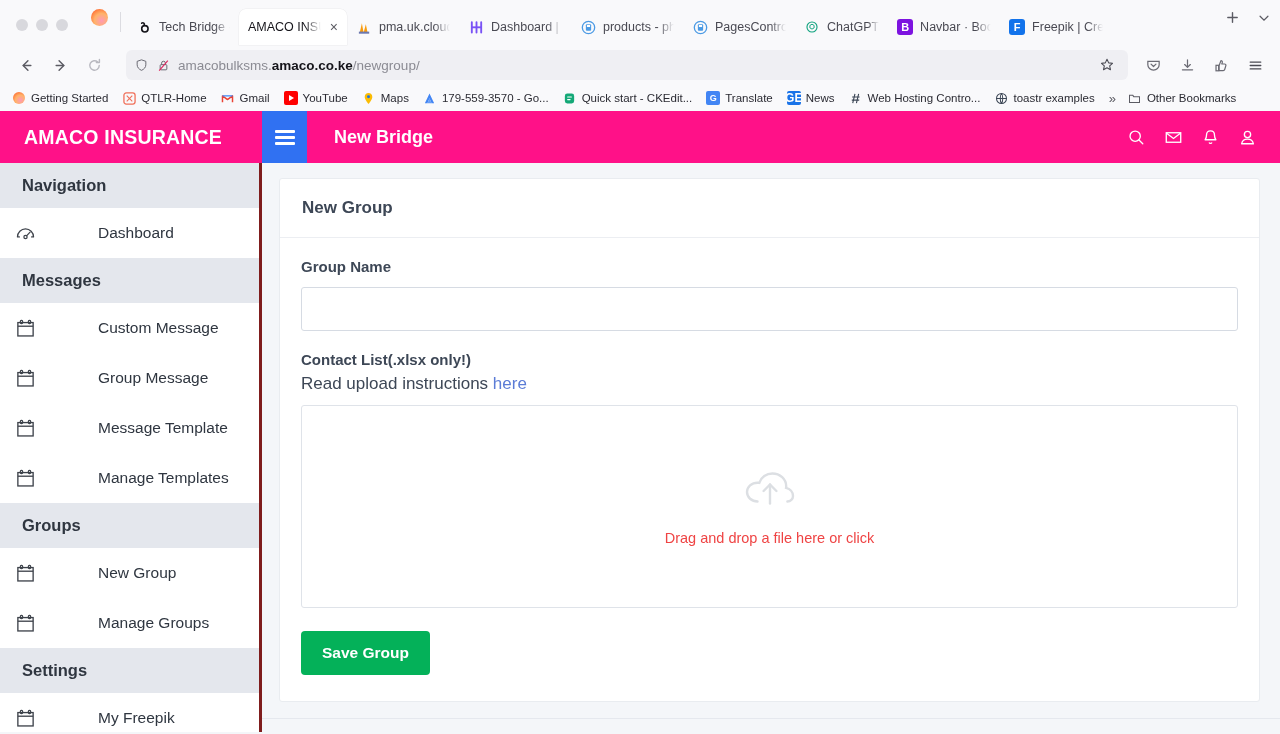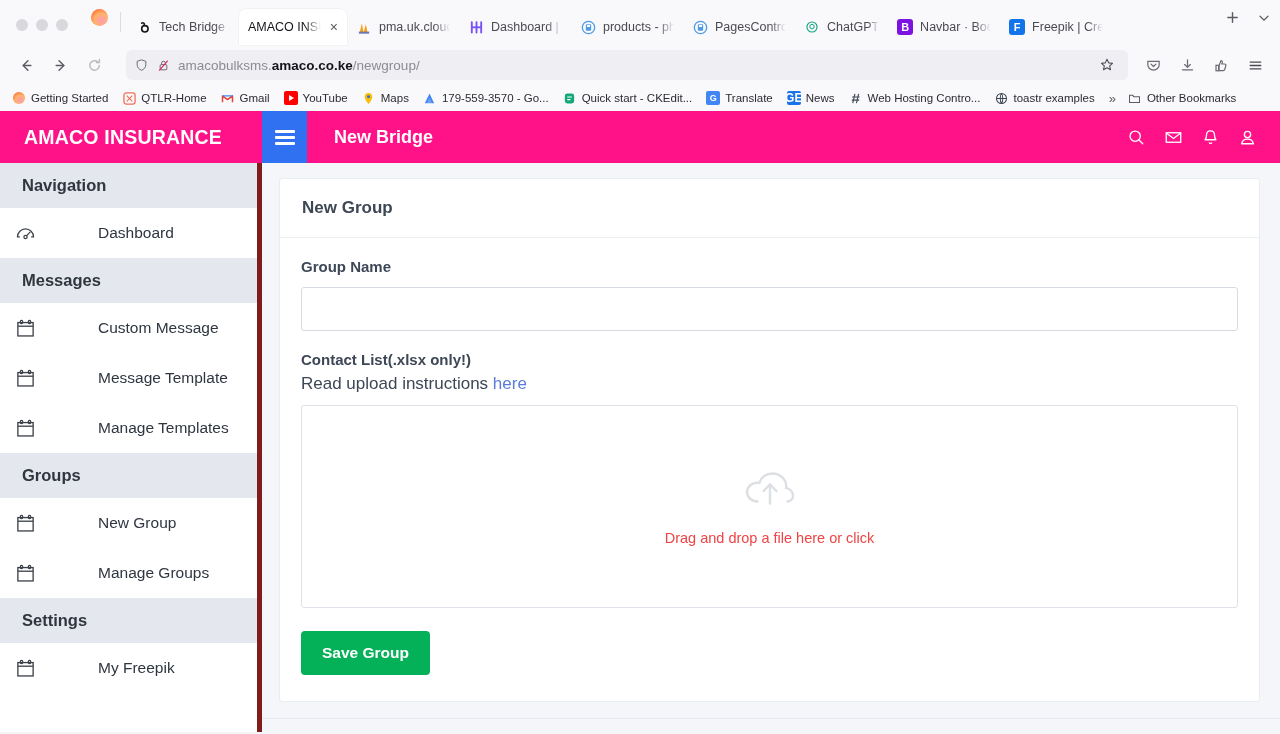--- a/index.html
+++ b/index.html
@@ -74,21 +74,21 @@
   .burger .bars { width:20px; }
   .burger .bars i { display:block; height:3px; background:#fff; border-radius:1px; margin:3px 0; }
   .pagetitle { display:flex; align-items:center; padding-left:27px; color:#fff;
                font-size:18px; font-weight:700; }
   .topicons { margin-left:auto; display:flex; align-items:center; gap:7px; padding-right:18px; }
   .topicon { width:30px; height:30px; display:flex; align-items:center; justify-content:center; color:#fff; }
 
   .body { display:flex; height:569px; }
 
   
-  .sidebar { width:262px; flex:0 0 262px; background:#fff; border-right:5px solid #7f1d1d;
+  .sidebar { width:262px; flex:0 0 262px; background:#fff; border-right:3px solid #7f1d1d;
              overflow:hidden; }
   .sec { background:#e4e7ed; padding:13px 0 13px 22px; font-size:16.5px; font-weight:700;
          color:#2f3640; }
   .navitem { height:50px; display:flex; align-items:center; padding-left:14px; gap:18px;
              background:#fff; }
   .navitem .ic { width:22px; flex:0 0 22px; display:flex; align-items:center; justify-content:center;
                  color:#3e434b; }
   .navitem .tx { font-size:15.5px; color:#2f3640;margin-left:44px; }
 
   
@@ -455,20 +455,31 @@
       <div class="navitem">
         <span class="ic">
           <svg width="21" height="21" viewBox="0 0 22 22">
               <rect x="3" y="4.8" width="16" height="14" fill="none" stroke="#3e434b" stroke-width="1.4"></rect>
               <path d="M3 8.6h16" stroke="#3e434b" stroke-width="1.4"></path>
               <rect x="5.6" y="2.6" width="2.4" height="3.2" rx="1" fill="none" stroke="#3e434b" stroke-width="1.3"></rect>
               <rect x="14" y="2.6" width="2.4" height="3.2" rx="1" fill="none" stroke="#3e434b" stroke-width="1.3"></rect>
             </svg>
         </span>
         <span class="tx">Custom Message</span>
+      </div>
+      <div class="navitem">
+        <span class="ic">
+          <svg width="21" height="21" viewBox="0 0 22 22">
+              <rect x="3" y="4.8" width="16" height="14" fill="none" stroke="#3e434b" stroke-width="1.4"></rect>
+              <path d="M3 8.6h16" stroke="#3e434b" stroke-width="1.4"></path>
+              <rect x="5.6" y="2.6" width="2.4" height="3.2" rx="1" fill="none" stroke="#3e434b" stroke-width="1.3"></rect>
+              <rect x="14" y="2.6" width="2.4" height="3.2" rx="1" fill="none" stroke="#3e434b" stroke-width="1.3"></rect>
+            </svg>
+        </span>
+        <span class="tx">Group Message</span>
       </div>
       <div class="navitem">
         <span class="ic">
           <svg width="21" height="21" viewBox="0 0 22 22">
               <rect x="3" y="4.8" width="16" height="14" fill="none" stroke="#3e434b" stroke-width="1.4"></rect>
               <path d="M3 8.6h16" stroke="#3e434b" stroke-width="1.4"></path>
               <rect x="5.6" y="2.6" width="2.4" height="3.2" rx="1" fill="none" stroke="#3e434b" stroke-width="1.3"></rect>
               <rect x="14" y="2.6" width="2.4" height="3.2" rx="1" fill="none" stroke="#3e434b" stroke-width="1.3"></rect>
             </svg>
         </span>

